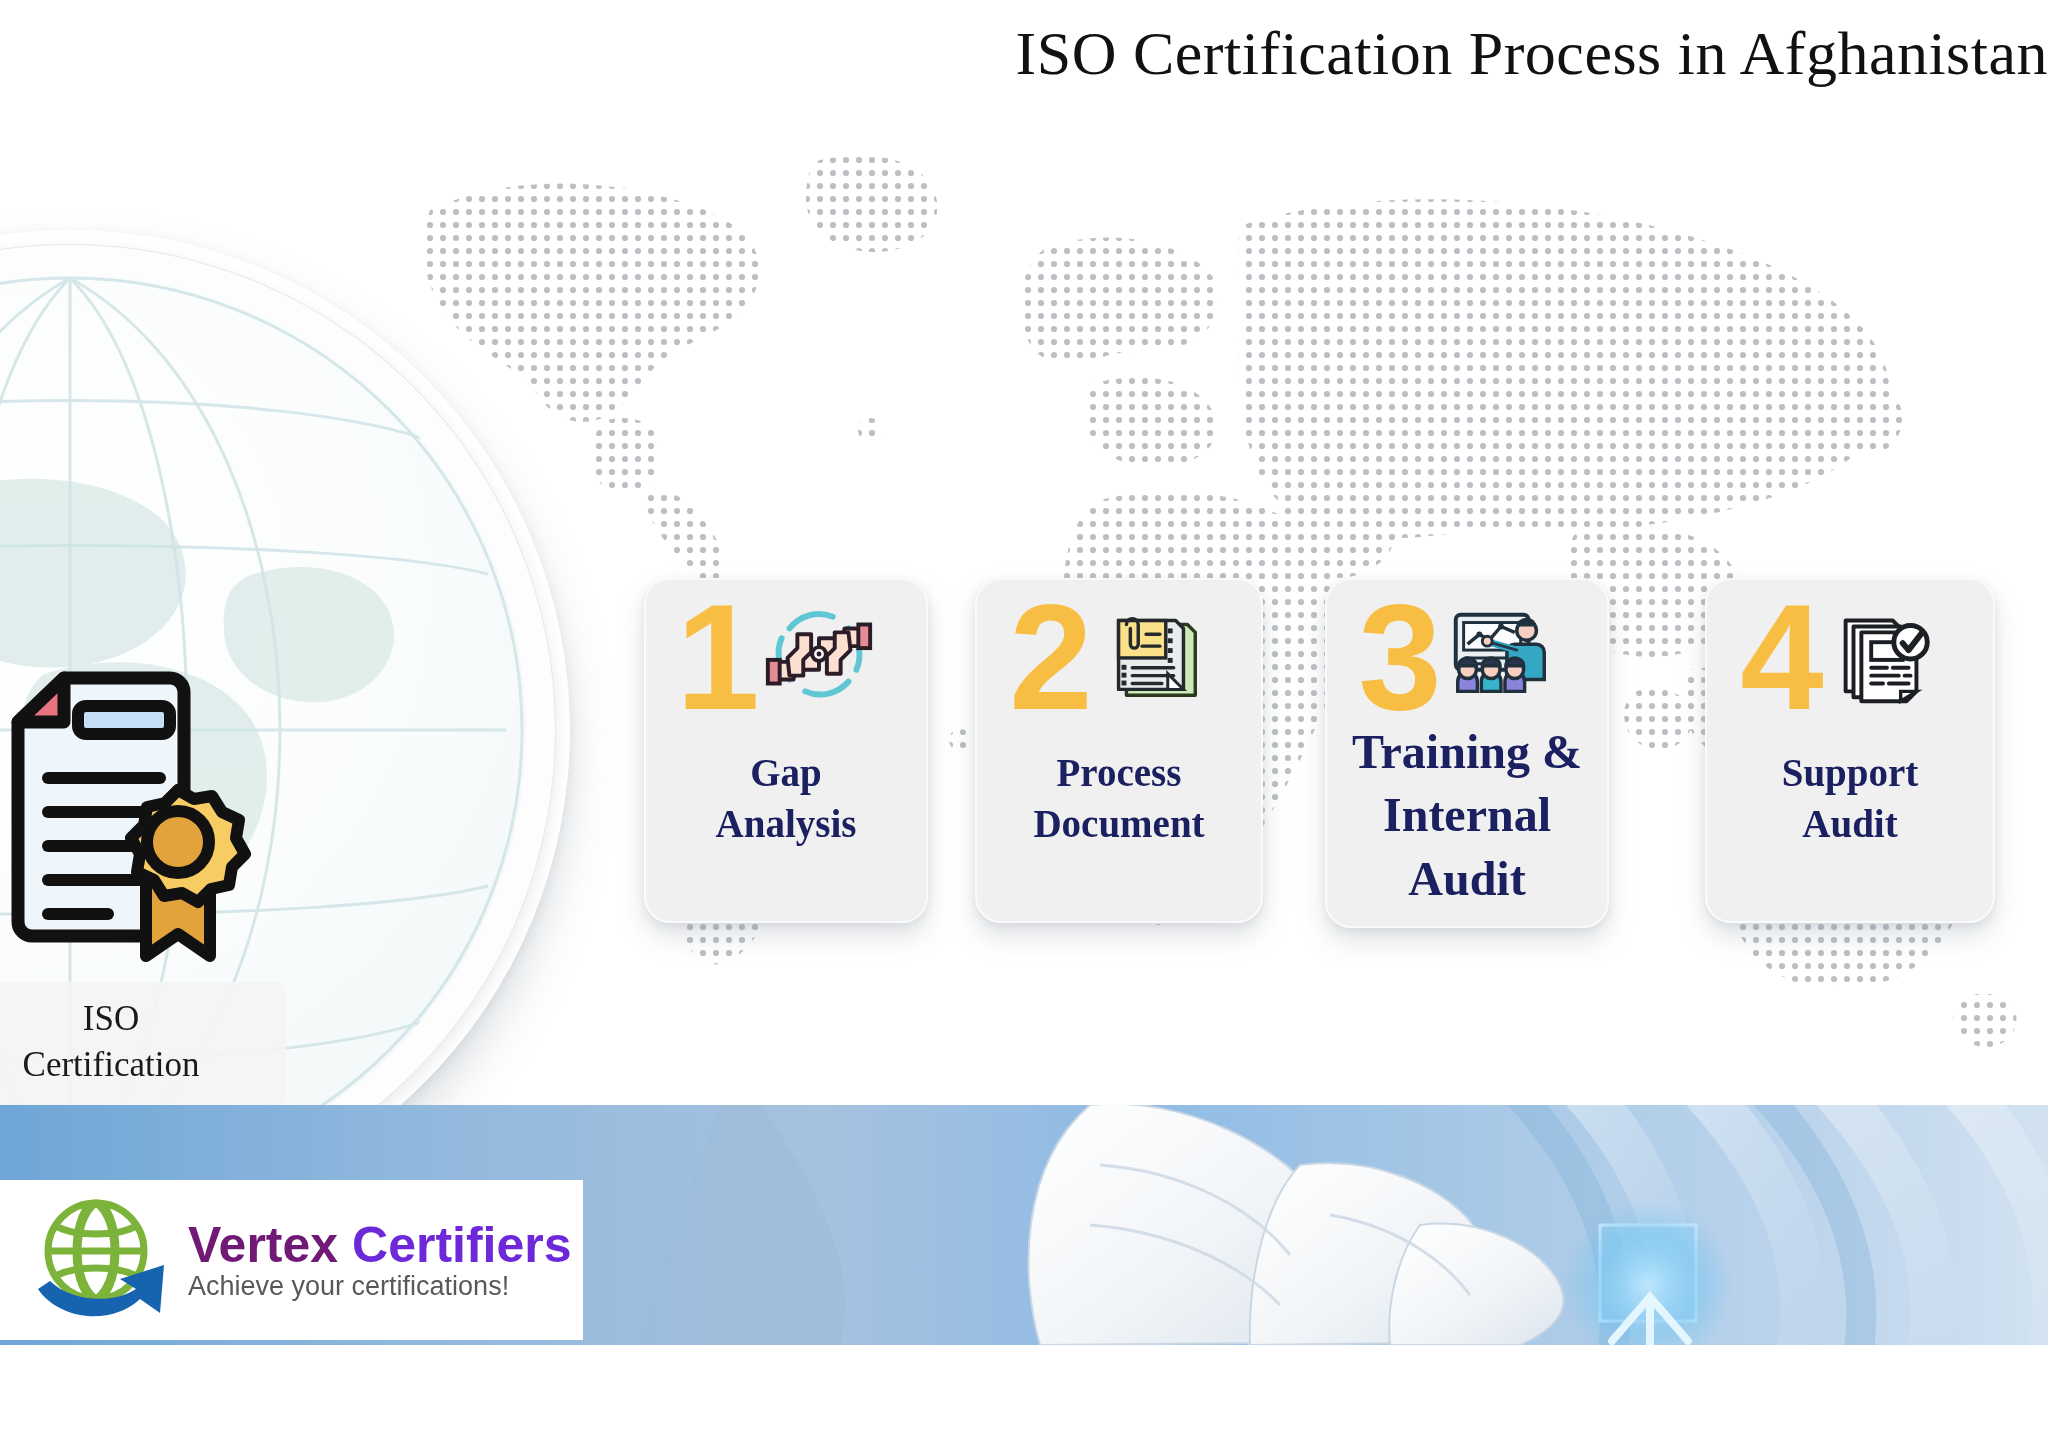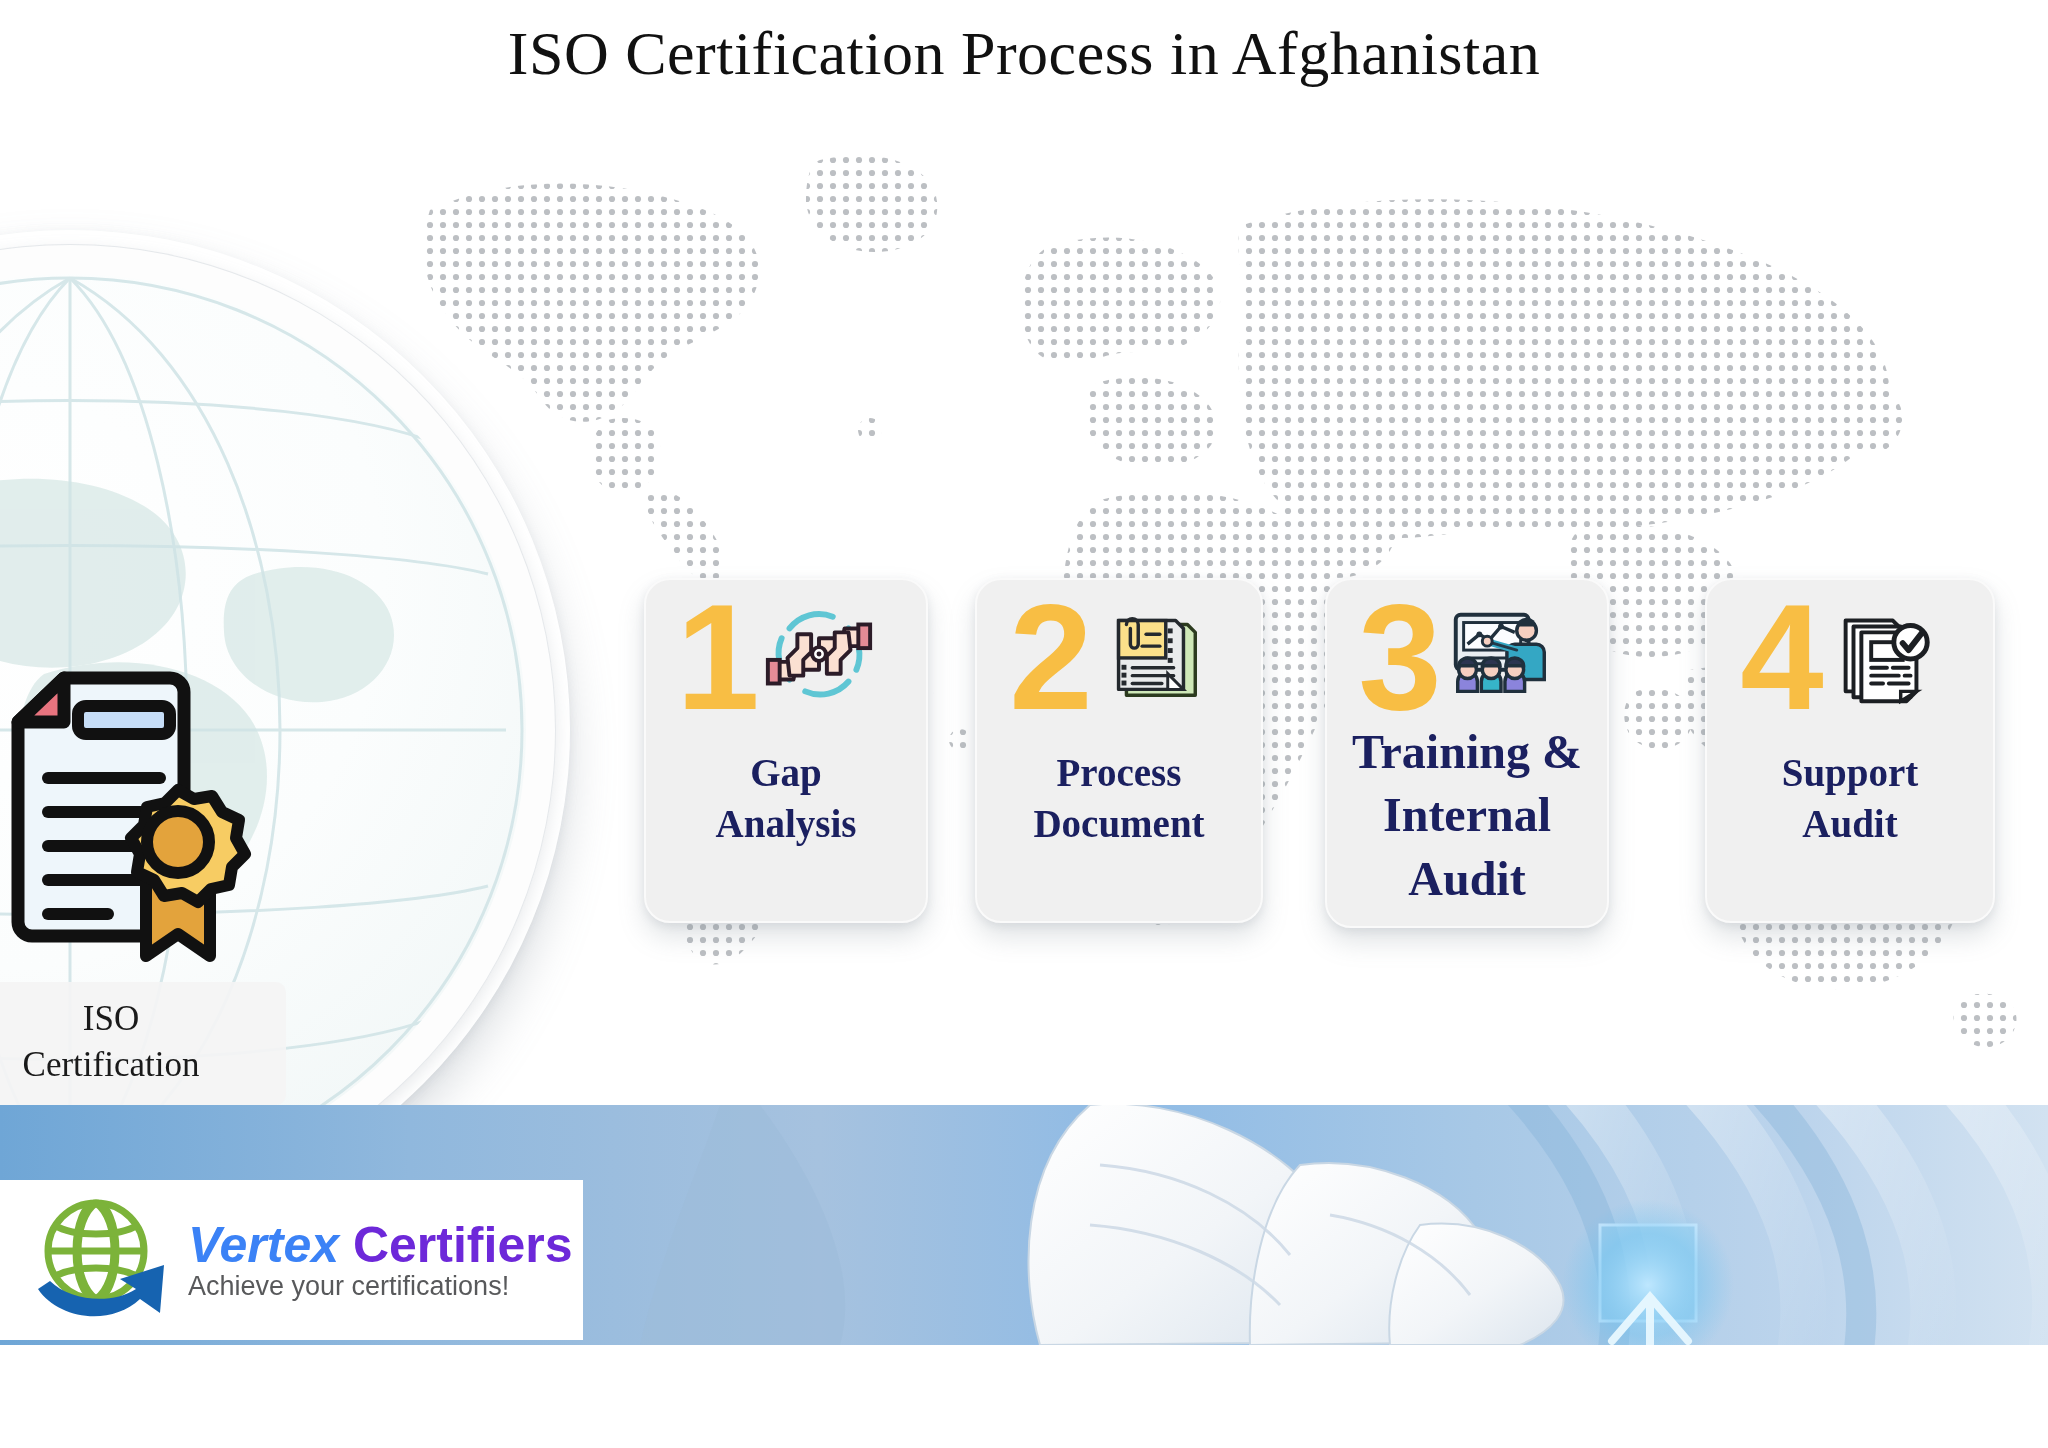--- a/index.html
+++ b/index.html
@@ -8,21 +8,21 @@
     background:#ffffff;
     font-family:"Liberation Serif", serif;
     overflow:hidden;
     position:relative;
   }
 
   
   .title{
     position:absolute;
     top:18px;left:0;width:2048px;
-    text-align:center;
+    text-align:right;
     font-family:"Liberation Serif", serif;
     font-size:62px;
     font-weight:400;
     color:#111111;
     letter-spacing:0.5px;
     white-space:nowrap;
   }
 
   
   .stage{
@@ -169,21 +169,21 @@
     padding-left:28px;
     box-sizing:border-box;
   }
   .logo-mark{width:150px;height:135px;flex:0 0 auto;}
   .logo-text{margin-left:10px;display:flex;flex-direction:column;justify-content:center;}
   .logo-name{
     font-family:"Liberation Sans", sans-serif;
     font-size:50px;line-height:1.04;font-weight:600;
     white-space:nowrap;
   }
-  .lg-vertex{color:#3b82f6;font-style:italic;}
+  .lg-vertex{color:#701a75;}
   .lg-cert{color:#6d28d9;}
   .logo-tag{
     font-family:"Liberation Sans", sans-serif;
     font-size:27px;color:#58595b;white-space:nowrap;
   }
 
   .bottom-strip{
     position:absolute;left:0;top:1345px;width:2048px;height:103px;background:#ffffff;
   }
 </style>

